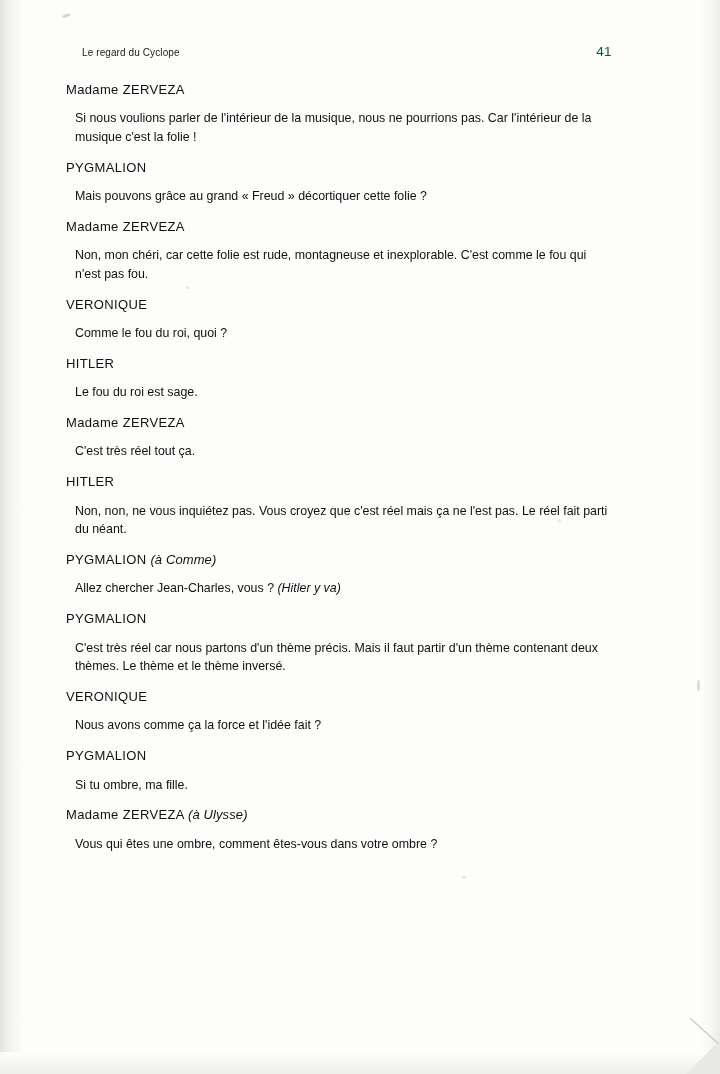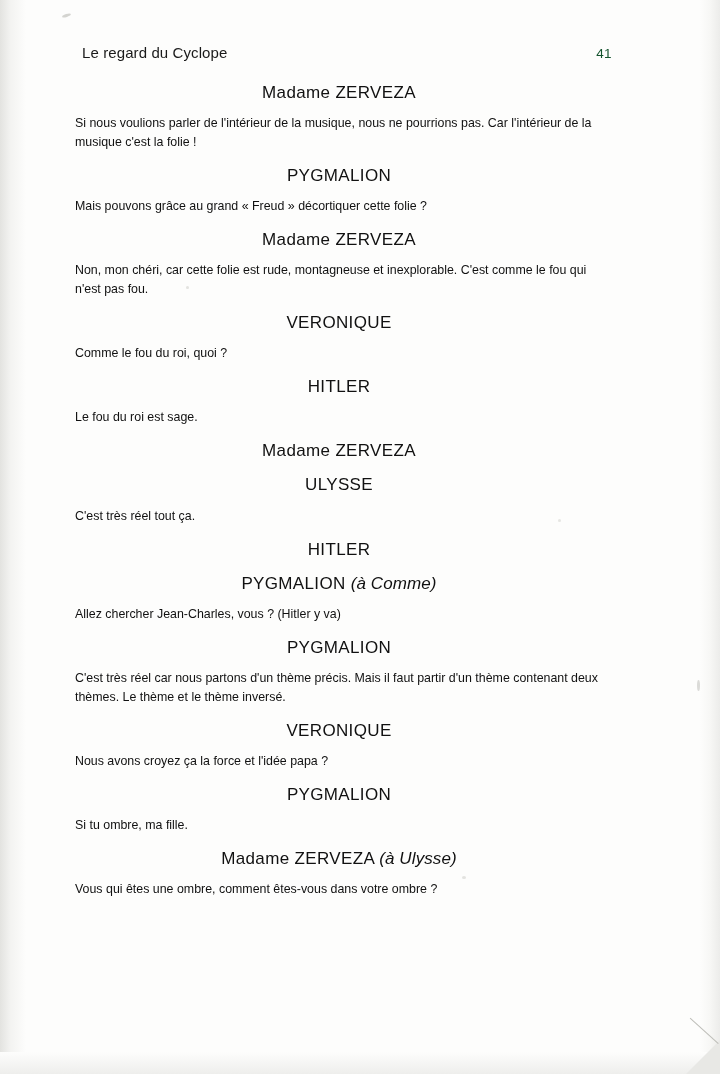--- a/index.html
+++ b/index.html
@@ -82,56 +82,57 @@
   .header-row {
     position: absolute;
     left: 66px;
     top: 44px;
     width: 546px;
     display: flex;
     justify-content: space-between;
     align-items: baseline;
   }
   .running-title {
-    font-size: 15px;
+    font-size: 10px;
     color: #1a1a1a;
     letter-spacing: .1px;
     padding-left: 16px;
   }
   .page-number {
     font-size: 13.5px;
     color: #14532d;
     letter-spacing: .4px;
   }
 
   .body-block {
     position: absolute;
     left: 66px;
     top: 82px;
     width: 546px;
   }
 
   .speaker {
-    text-align: center;
-    font-size: 17px;
+    text-align: left;
+    font-size: 13px;
     letter-spacing: .35px;
     margin: 13px 0 11px 0;
     line-height: 1.25;
   }
   .speaker .paren {
     font-style: italic;
     letter-spacing: .1px;
   }
   .line {
     font-size: 12.4px;
     line-height: 1.52;
     margin: 0 0 4px 9px;
     text-align: left;
   }
   .line .stage {
+    font-style: italic;
   }
   .block { margin-bottom: 8px; }
   .block:first-child { margin-top: 0; }
   .block:first-child .speaker { margin-top: 0; }
 </style>
 </head>
 <body>
 
 <div class="page">
   <div class="scan-edge-left"></div>
@@ -177,41 +178,41 @@
       <div class="block">
         <div class="speaker"><span>HITLER</span></div>
         <div class="line">Le fou du roi est sage.</div>
       </div>
 
       <div class="block">
         <div class="speaker"><span>Madame ZERVEZA</span></div>
       </div>
 
       <div class="block">
-        <div class="speaker"><span>ULYSSE</span></div>
         <div class="line">C'est très réel tout ça.</div>
       </div>
 
       <div class="block">
         <div class="speaker"><span>HITLER</span></div>
+        <div class="line">Non, non, ne vous inquiétez pas. Vous croyez que c'est réel mais ça ne l'est pas. Le réel fait parti du néant.</div>
       </div>
 
       <div class="block">
         <div class="speaker"><span>PYGMALION</span> <span class="paren">(à Comme)</span></div>
         <div class="line"><span>Allez chercher Jean-Charles, vous ?</span> <span class="stage">(Hitler y va)</span></div>
       </div>
 
       <div class="block">
         <div class="speaker"><span>PYGMALION</span></div>
         <div class="line">C'est très réel car nous partons d'un thème précis. Mais il faut partir d'un thème contenant deux thèmes. Le thème et le thème inversé.</div>
       </div>
 
       <div class="block">
         <div class="speaker"><span>VERONIQUE</span></div>
-        <div class="line">Nous avons croyez ça la force et l'idée papa ?</div>
+        <div class="line">Nous avons comme ça la force et l'idée fait ?</div>
       </div>
 
       <div class="block">
         <div class="speaker"><span>PYGMALION</span></div>
         <div class="line">Si tu ombre, ma fille.</div>
       </div>
 
       <div class="block">
         <div class="speaker"><span>Madame ZERVEZA</span> <span class="paren">(à Ulysse)</span></div>
         <div class="line">Vous qui êtes une ombre, comment êtes-vous dans votre ombre ?</div>

